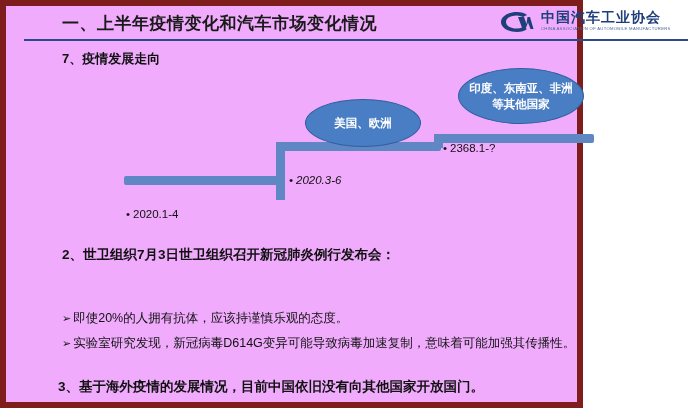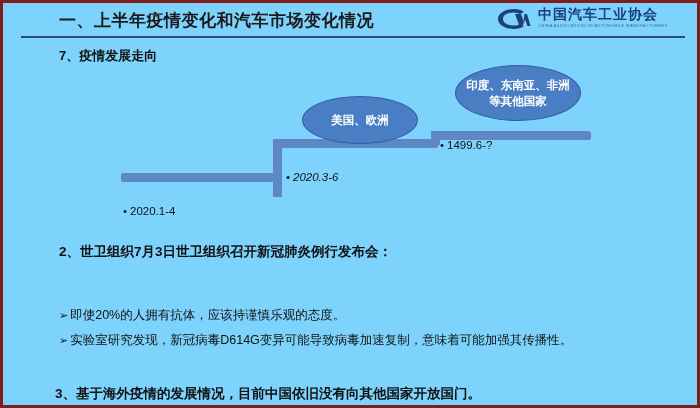--- a/index.html
+++ b/index.html
@@ -9,25 +9,25 @@
   body {
     width: 700px;
     height: 408px;
     background: #ffffff;
     font-family: "Liberation Sans", sans-serif;
     overflow: hidden;
     position: relative;
   }
   .slide {
     position: relative;
-    width: 700px;
+    width: 583px;
     height: 408px;
     box-sizing: border-box;
-    border: 3px solid #7f1d1d;
-    background: #7dd3fc;
+    border: 6px solid #7f1d1d;
+    background: #f0abfc;
   }
   
   .header {
     position: absolute;
     left: 0;
     top: 0;
     width: 700px;
     height: 36px;
   }
   .header-title {
@@ -147,21 +147,20 @@
     margin-right: 2px;
   }
   .sec3-title {
     position: absolute;
     left: 52px;
     top: 372px;
     font-size: 13.5px;
     font-weight: bold;
     color: #111;
     white-space: nowrap;
-    margin-top: 10px;
   }
 </style>
 </head>
 <body>
 
 <div class="slide">
 
   <div class="header">
     <div class="header-title">一、上半年疫情变化和汽车市场变化情况</div>
     <div class="header-rule"></div>
@@ -185,21 +184,21 @@
   <div class="step" style="left:270px; top:136px; width:165px; height:9px;"></div>
   <div class="step-riser" style="left:270px; top:136px; width:9px; height:36px;"></div>
   <div class="step" style="left:428px; top:128px; width:160px; height:9px;"></div>
   <div class="step-riser" style="left:428px; top:128px; width:9px; height:14px;"></div>
 
   <div class="ellipse" style="left:452px; top:62px; width:126px; height:56px;">印度、东南亚、非洲等其他国家</div>
   <div class="ellipse" style="left:299px; top:93px; width:116px; height:48px;">美国、欧洲</div>
 
   <div class="bullet-date" style="left:120px; top:202px;">2020.1-4</div>
   <div class="bullet-date" style="left:283px; top:168px;font-style:italic;">2020.3-6</div>
-  <div class="bullet-date" style="left:437px; top:136px;">1499.6-?</div>
+  <div class="bullet-date" style="left:437px; top:136px;">2368.1-?</div>
 
   <div class="sec2-title">2、世卫组织7月3日世卫组织召开新冠肺炎例行发布会：</div>
 
   <div class="para" style="left:56px; top:302px; width:610px;">
     <span class="arrow">➢</span><span>即使20%的人拥有抗体，应该持谨慎乐观的态度。</span>
   </div>
   <div class="para" style="left:56px; top:327px; width:616px;">
     <span class="arrow">➢</span><span>实验室研究发现，新冠病毒D614G变异可能导致病毒加速复制，意味着可能加强其传播性。</span>
   </div>
 

